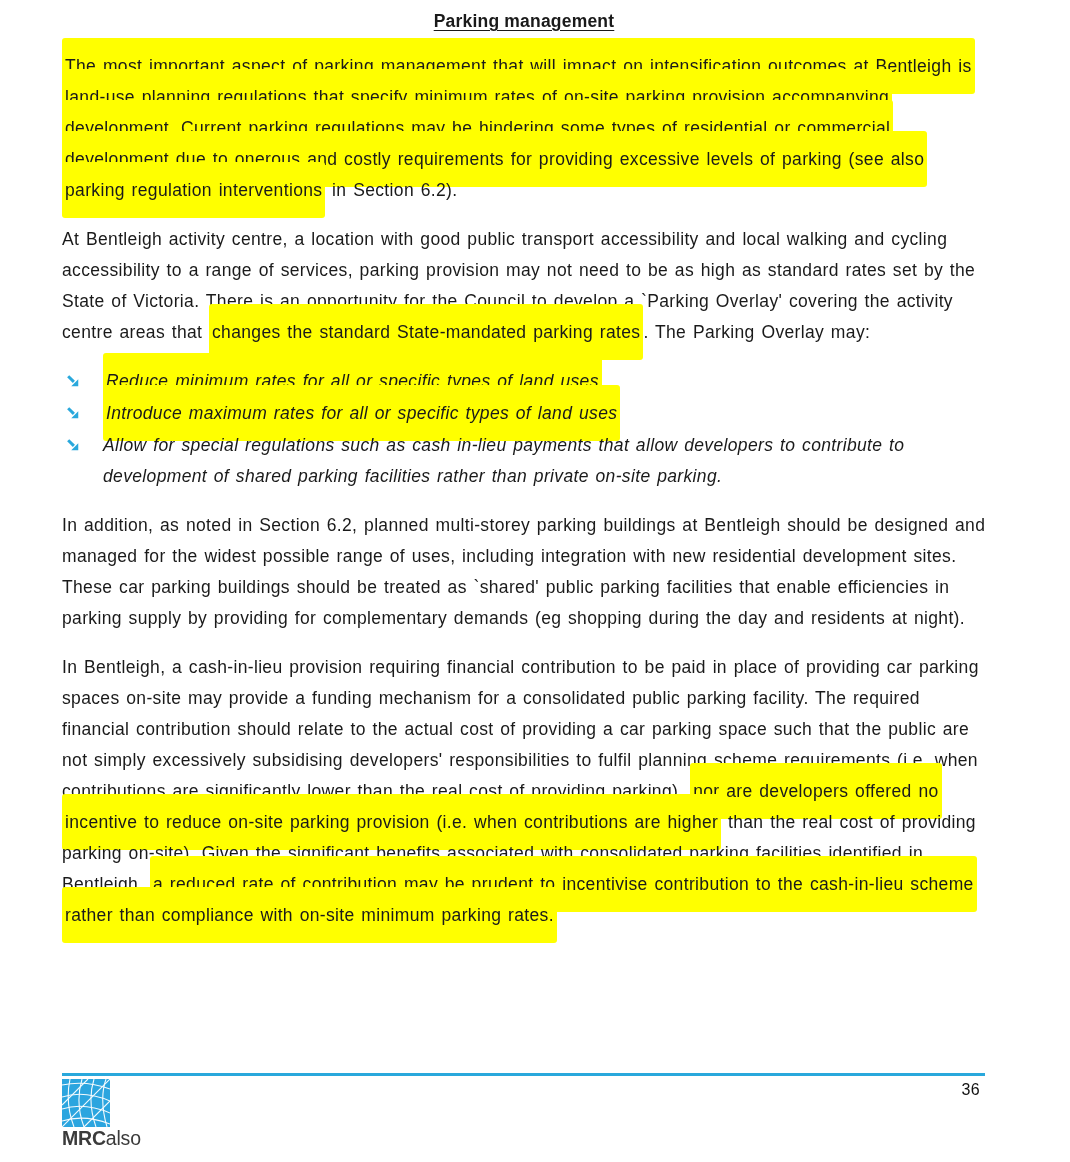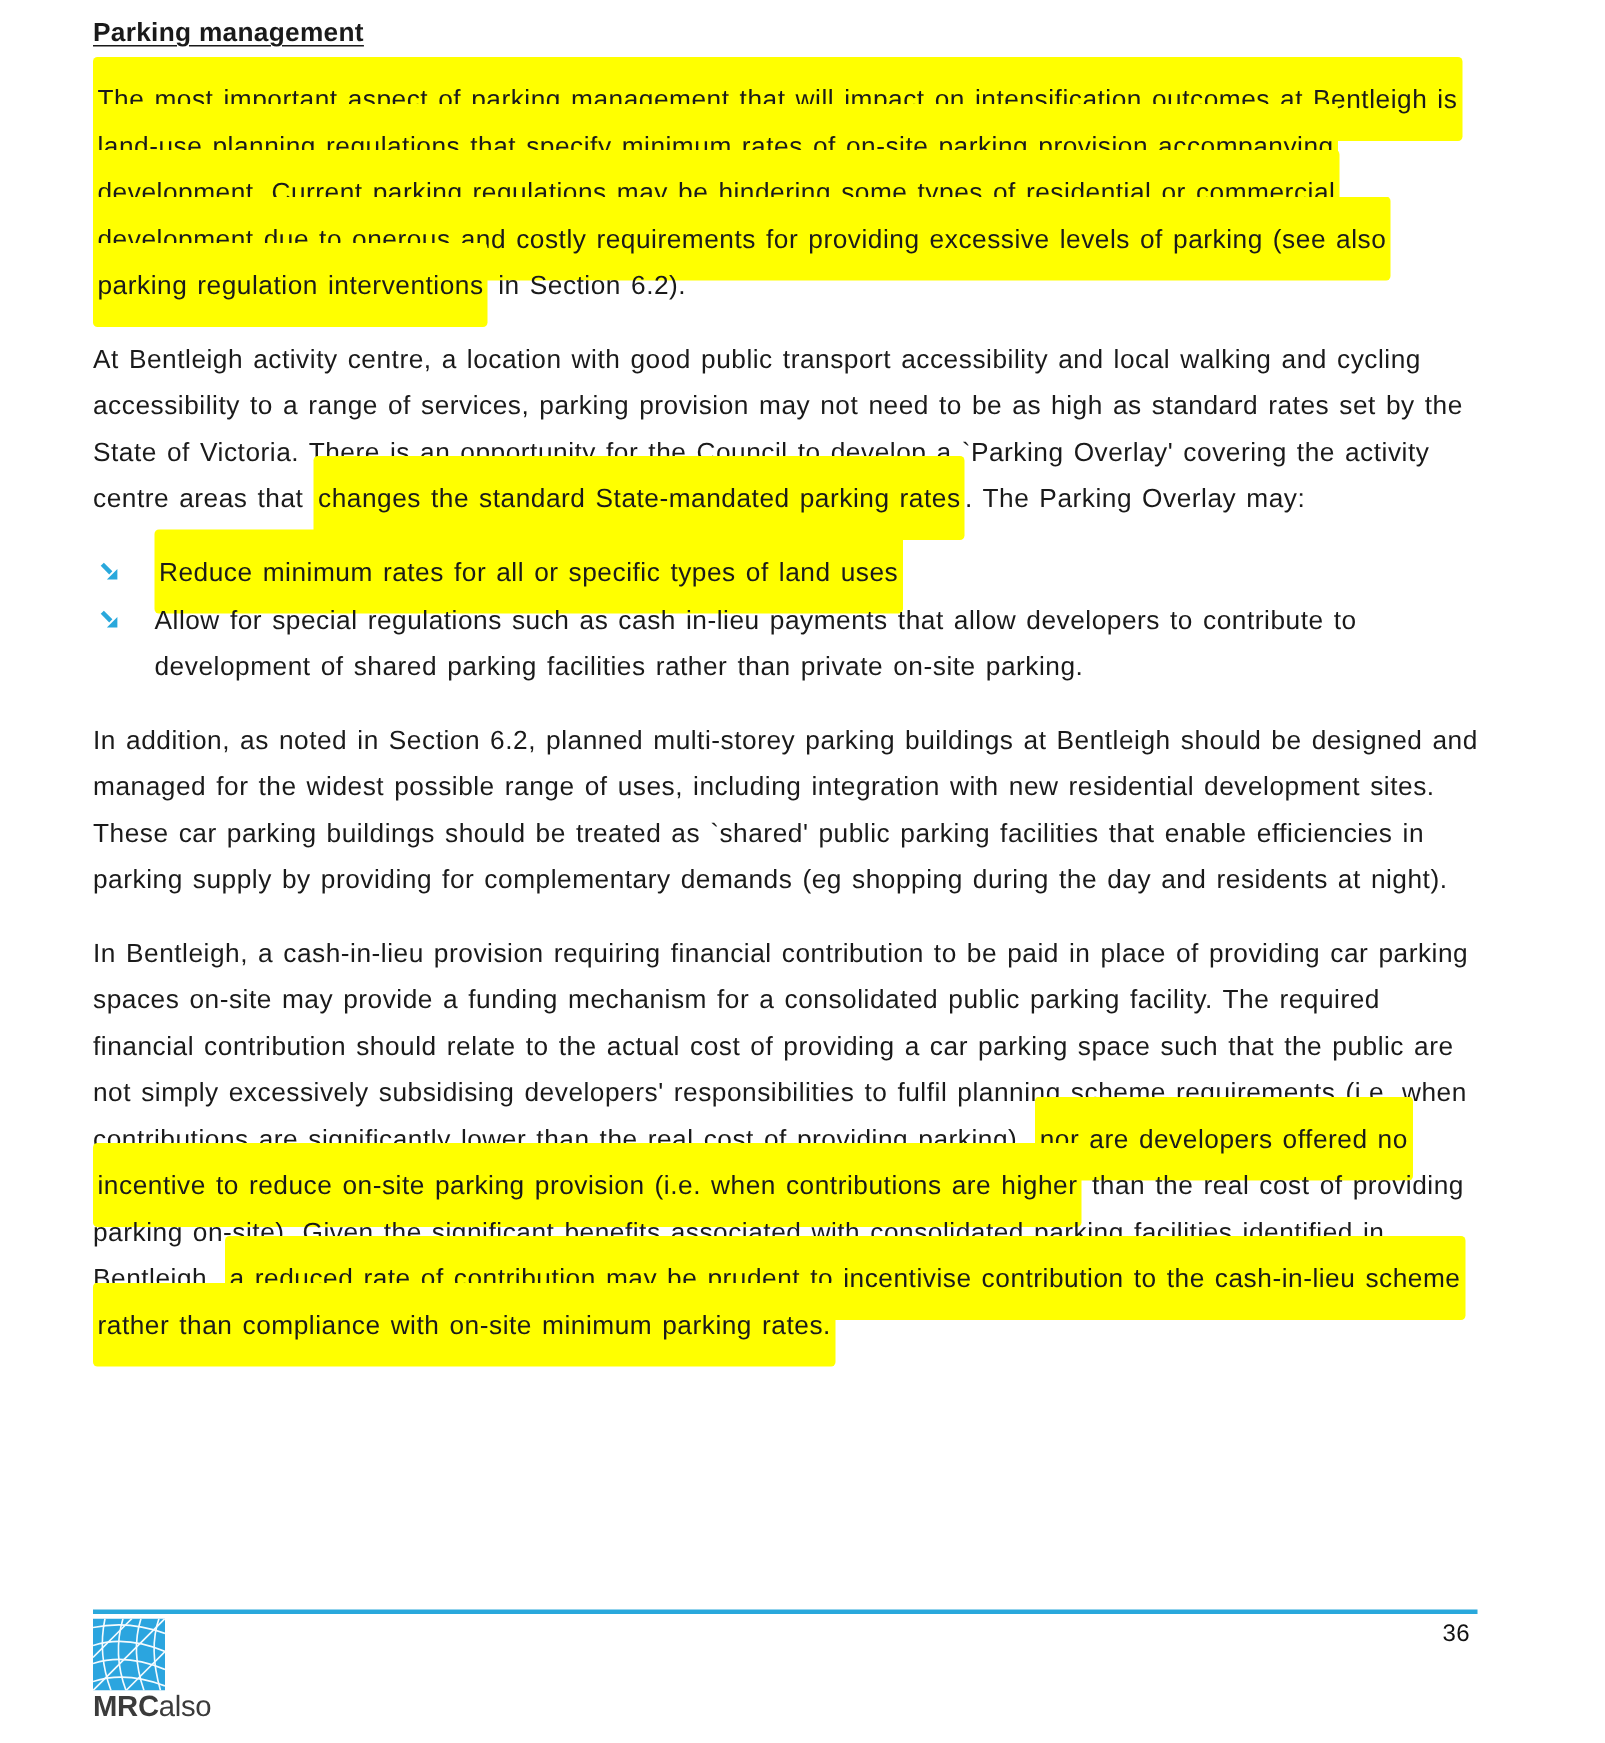--- a/index.html
+++ b/index.html
@@ -27,39 +27,41 @@
     width: 924px;
   }
   h1.doc-heading {
     font-size: 17.5px;
     font-weight: bold;
     text-decoration: underline;
     text-underline-offset: 3px;
     margin: 4px 0 19px 0;
     letter-spacing: 0.2px;
     line-height: 22px;
+    text-align: center;
   }
   .para {
     font-size: 17.5px;
     line-height: 31px;
     letter-spacing: 0.35px;
     word-spacing: 1.5px;
     margin: 0 0 18px 0;
   }
   .hl {
     background: var(--highlight);
     padding: 18px 3px;
     border-radius: 3px;
     -webkit-box-decoration-break: clone;
     box-decoration-break: clone;
   }
   ul.bullet-list {
     list-style: none;
     margin: 0 0 18px 0;
     padding: 0;
+    font-style: italic;
   }
   ul.bullet-list li {
     display: flex;
     align-items: flex-start;
     font-size: 17.5px;
     line-height: 31px;
     letter-spacing: 0.35px;
     word-spacing: 1.5px;
     margin: 1px 0;
   }
@@ -125,20 +127,29 @@
   </span>
 <span class="bullet-text"><span class="hl">Reduce minimum rates for all or specific types of land uses</span></span>
           </li>
           <li>
   <span class="bullet-marker" style="color: rgb(41, 168, 220);">
     <svg viewBox="0 0 16 16" width="14" height="14" aria-hidden="true">
       <path d="M2.5 2.5 L9 9" stroke="currentColor" stroke-width="3.4" fill="none"></path>
       <path d="M14 14 L14 6 L6 14 Z" fill="currentColor"></path>
     </svg>
   </span>
+<span class="bullet-text"><span class="hl">Introduce maximum rates for all or specific types of land uses</span></span>
+          </li>
+          <li>
+  <span class="bullet-marker" style="color: rgb(41, 168, 220);">
+    <svg viewBox="0 0 16 16" width="14" height="14" aria-hidden="true">
+      <path d="M2.5 2.5 L9 9" stroke="currentColor" stroke-width="3.4" fill="none"></path>
+      <path d="M14 14 L14 6 L6 14 Z" fill="currentColor"></path>
+    </svg>
+  </span>
 <span class="bullet-text"><span>Allow for special regulations such as cash in-lieu payments that allow developers to contribute to development of shared parking facilities rather than private on-site parking.</span></span>
           </li>
         </ul>
         <p class="para"><span>In addition, as noted in Section 6.2, planned multi-storey parking buildings at Bentleigh should be designed and managed for the widest possible range of uses, including integration with new residential development sites. These car parking buildings should be treated as `shared' public parking facilities that enable efficiencies in parking supply by providing for complementary demands (eg shopping during the day and residents at night).</span></p>
         <p class="para"><span>In Bentleigh, a cash-in-lieu provision requiring financial contribution to be paid in place of providing car parking spaces on-site may provide a funding mechanism for a consolidated public parking facility. The required financial contribution should relate to the actual cost of providing a car parking space such that the public are not simply excessively subsidising developers' responsibilities to fulfil planning scheme requirements (i.e. when contributions are significantly lower than the real cost of providing parking), </span><span class="hl">nor are developers offered no incentive to reduce on-site parking provision (i.e. when contributions are higher</span><span> than the real cost of providing parking on-site). Given the significant benefits associated with consolidated parking facilities identified in Bentleigh, </span><span class="hl">a reduced rate of contribution may be prudent to incentivise contribution to the cash-in-lieu scheme rather than compliance with on-site minimum parking rates.</span></p>
       </div>
   </div>
 
   <div class="footer-rule"></div>
 

